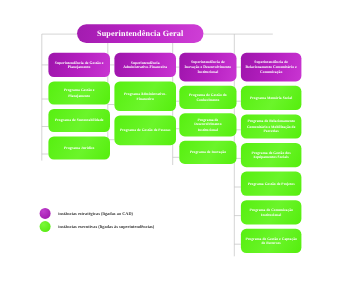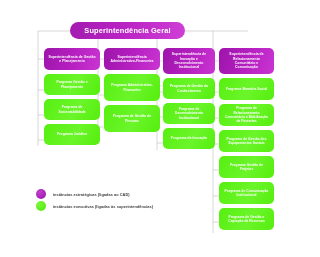--- a/index.html
+++ b/index.html
@@ -9,21 +9,21 @@
     height: 257px;
     background: #ffffff;
     font-family: "Liberation Sans", sans-serif;
     overflow: hidden;
     position: relative;
   }
 
   #chart-root {
     position: absolute;
     left: 0; top: 0;
-    width: 300px; height: 257px;
+    width: 300px; height: 257px; font-family: Liberation Serif, serif;
   }
 
   
   #connectors {
     position: absolute;
     left: 0; top: 0;
     width: 300px; height: 257px;
     pointer-events: none;
   }
 

